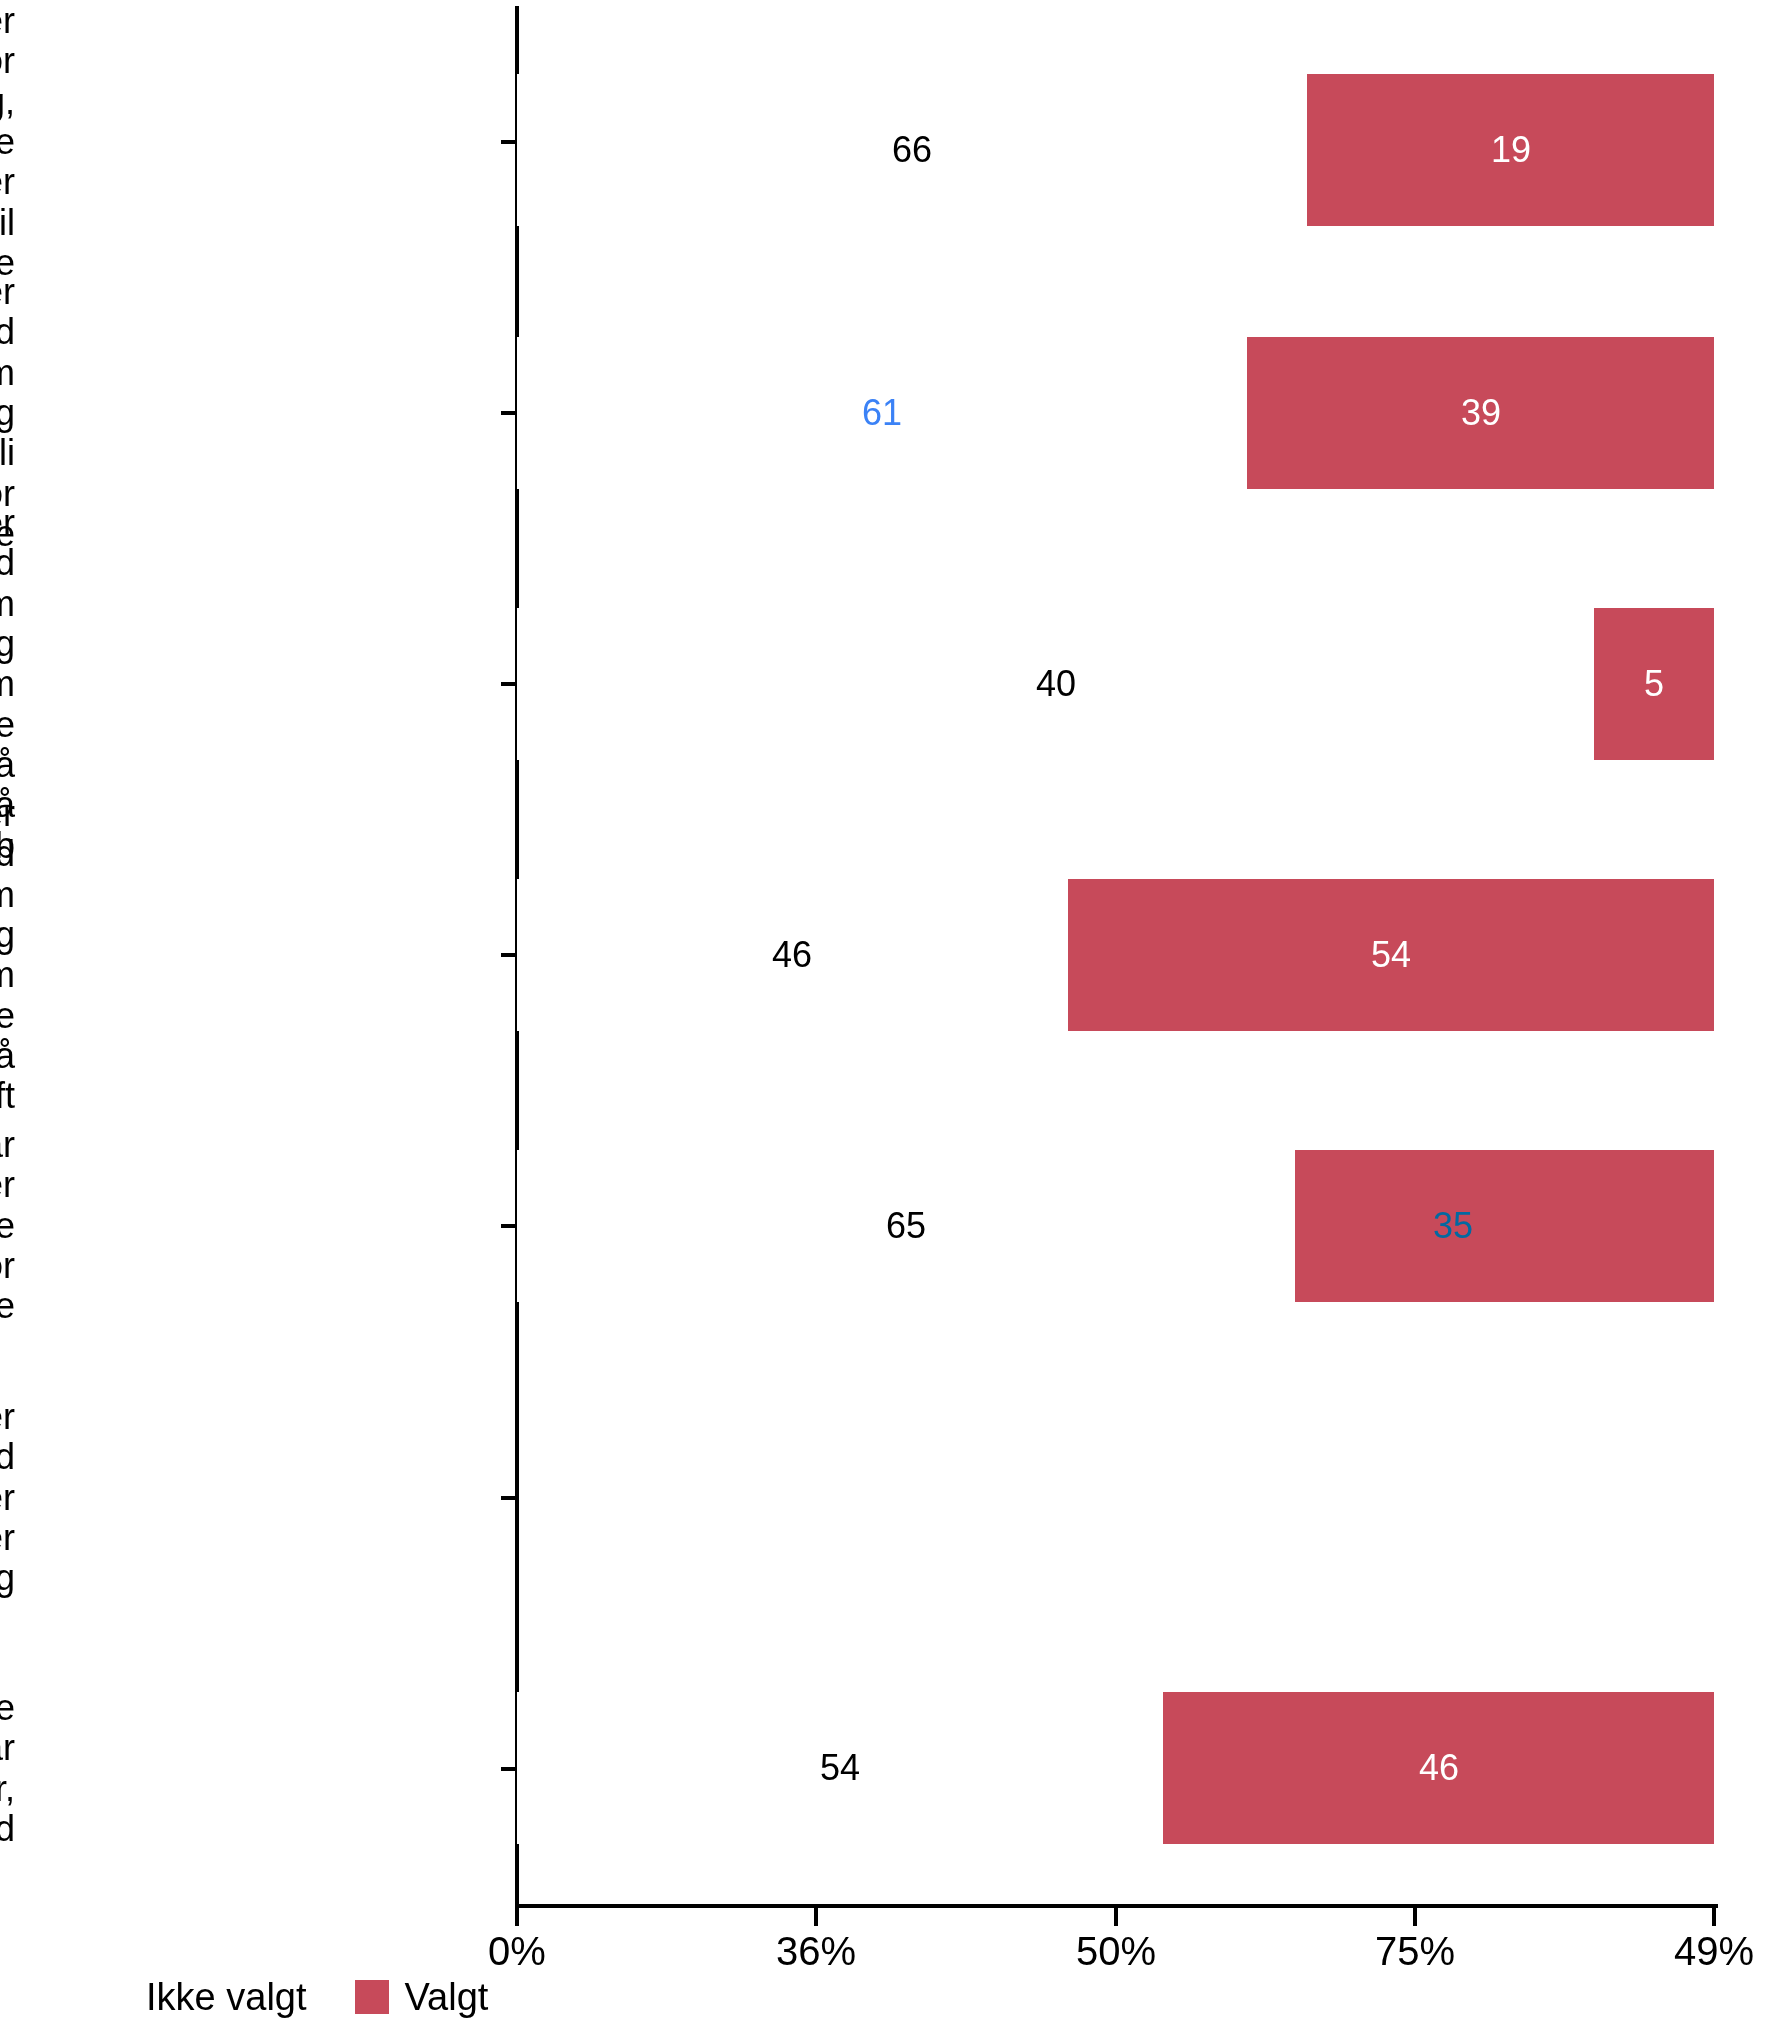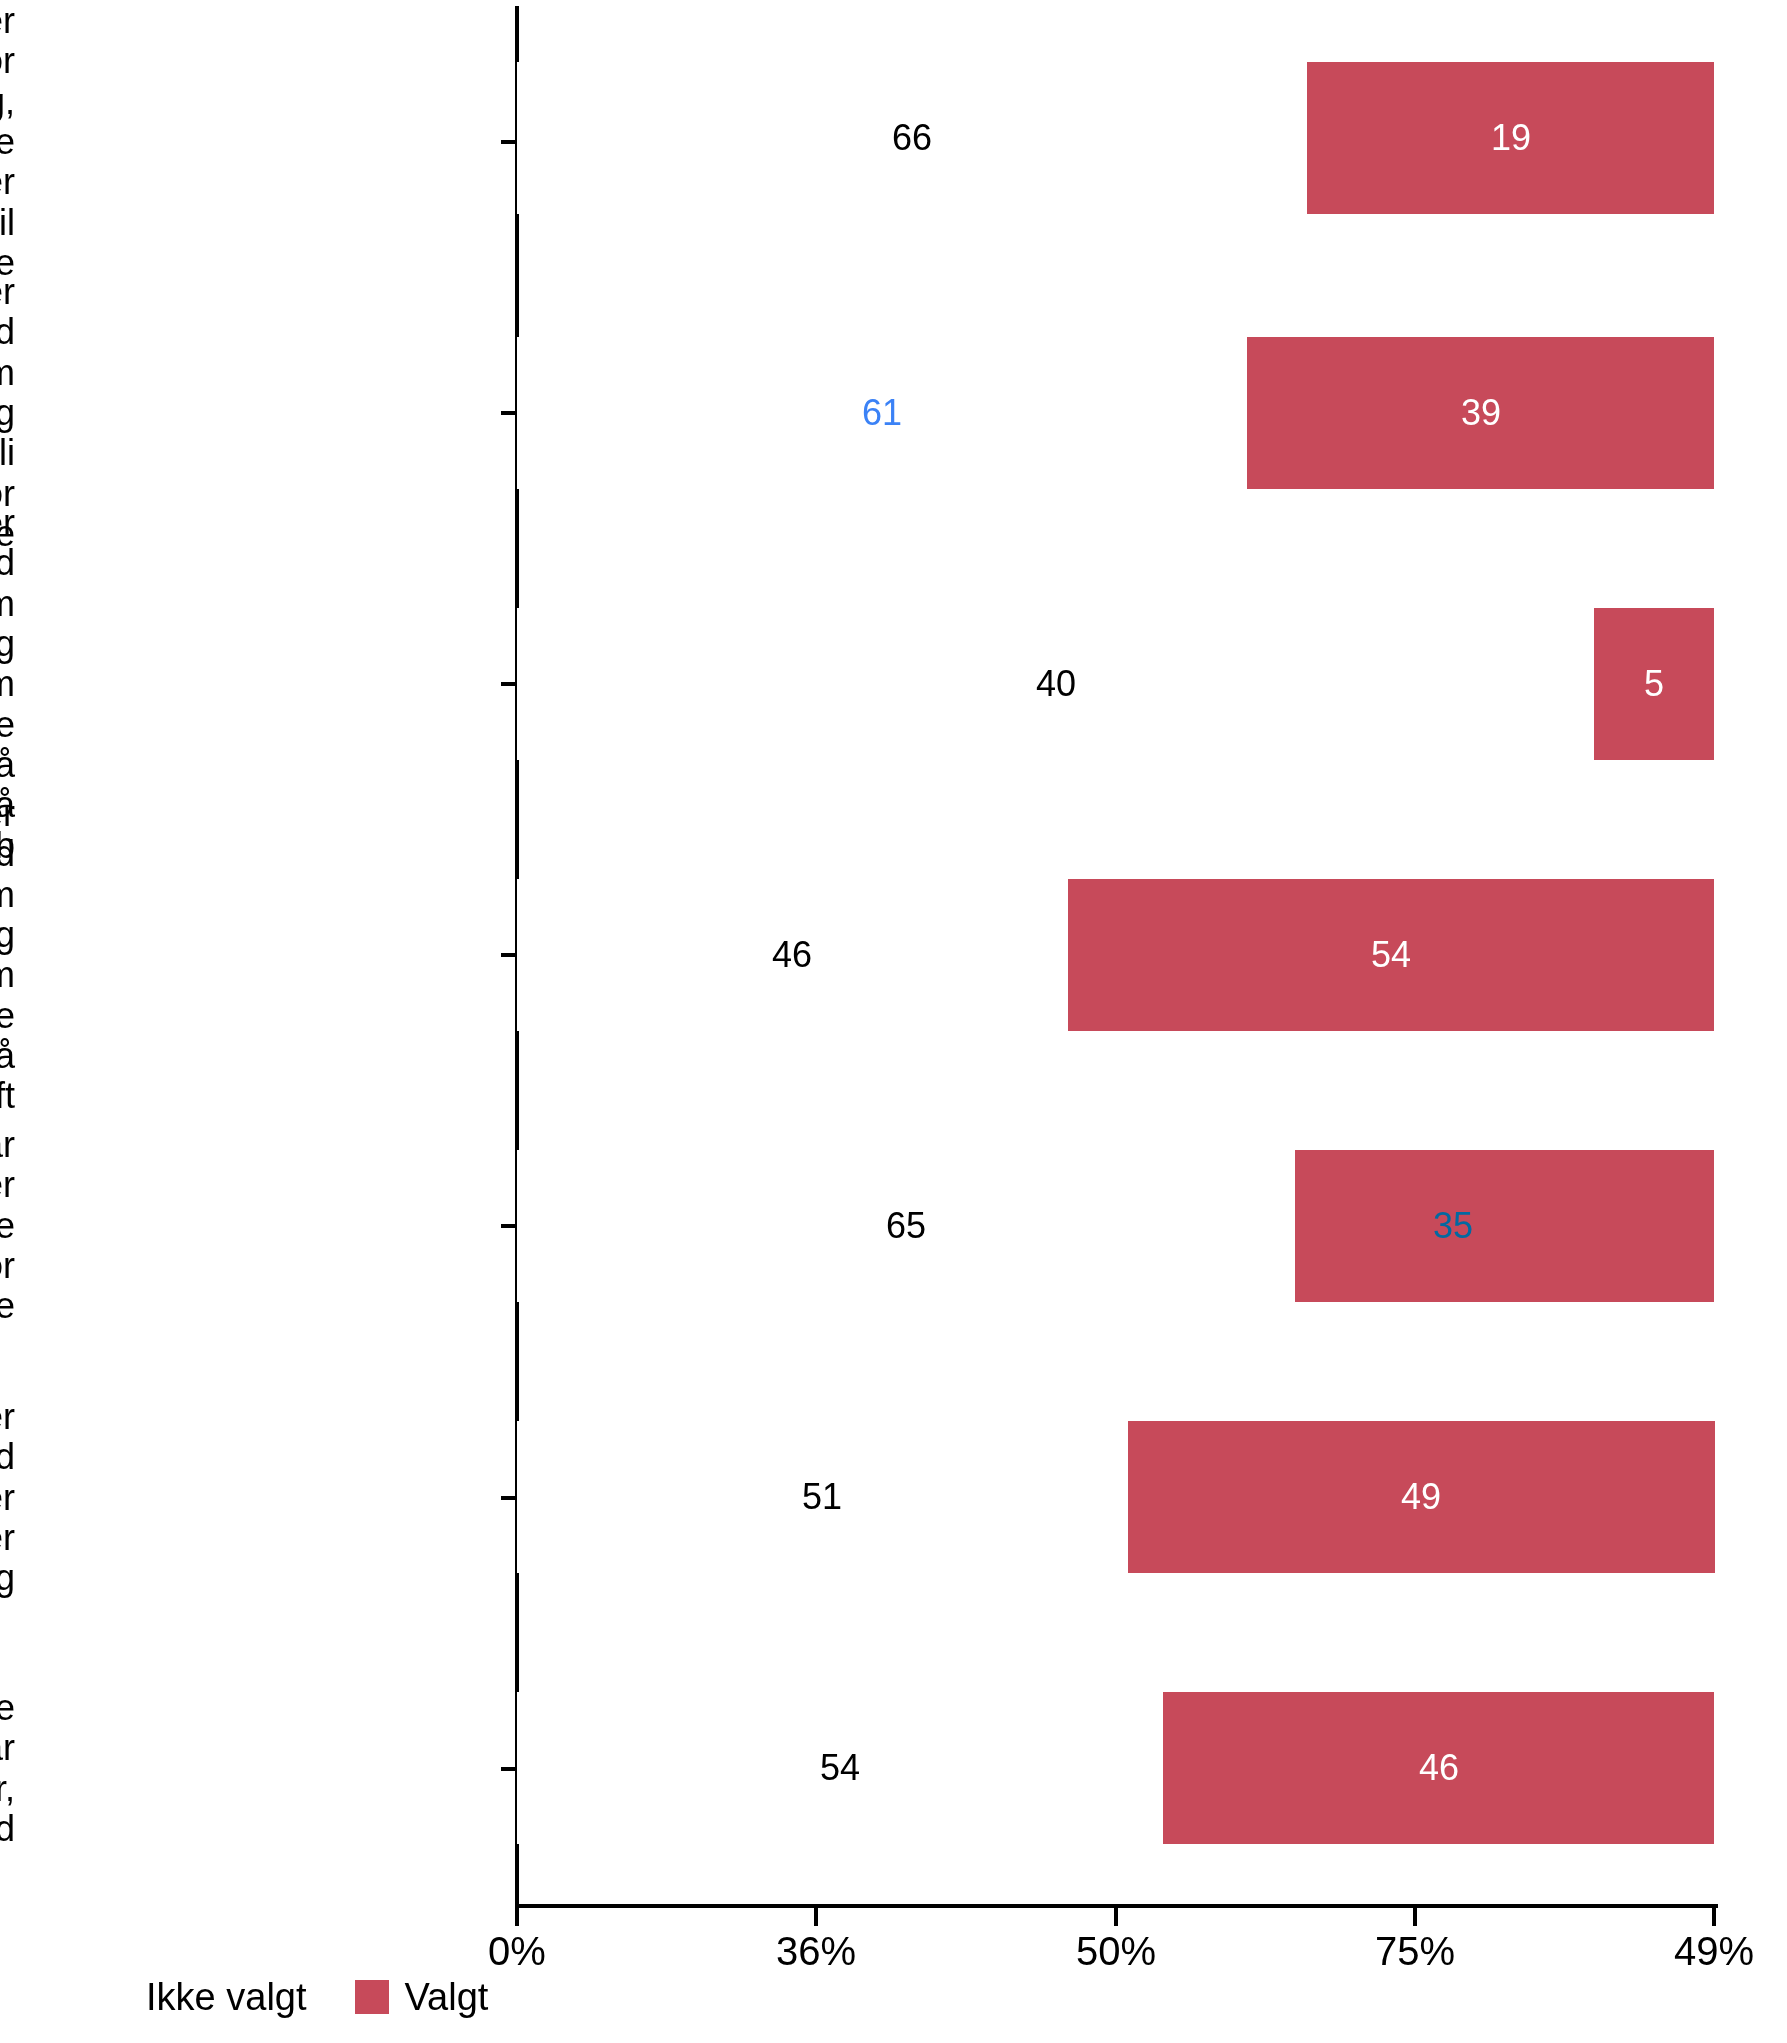--- a/index.html
+++ b/index.html
@@ -147,21 +147,21 @@
 </style>
 </head>
 <body>
 
 <div id="chart-root">
 
   <div class="axis-line-y"></div>
   <div class="axis-line-x"></div>
 
   <div class="plot-area" id="plot-area">
-      <div class="row" style="top: 56px; height: 152px; padding-left: 28px;">
+      <div class="row" style="top: 68px; height: 152px; padding-left: 28px;">
         <div class="bar-seg notselected" style="left: 0px; width: 790px; background: rgb(255, 255, 255);"></div>
         <div class="bar-seg selected" style="left: 790px; width: 407px; background: rgb(199, 74, 90);"></div>
         <div class="val-label dark" style="left: 395px; color: rgb(0, 0, 0);">66</div>
         <div class="val-label light" style="left: 994px; color: rgb(255, 255, 255);">19</div>
       </div>
       <div class="row" style="top: 331px; height: 152px;">
         <div class="bar-seg notselected" style="left: 0px; width: 730px; background: rgb(255, 255, 255);"></div>
         <div class="bar-seg selected" style="left: 730px; width: 467px; background: rgb(199, 74, 90);"></div>
         <div class="val-label dark" style="left: 365px; color: #3b82f6;">61</div>
         <div class="val-label light" style="left: 964px; color: rgb(255, 255, 255);">39</div>
@@ -176,26 +176,20 @@
         <div class="bar-seg notselected" style="left: 0px; width: 551px; background: rgb(255, 255, 255);"></div>
         <div class="bar-seg selected" style="left: 551px; width: 646px; background: rgb(199, 74, 90);"></div>
         <div class="val-label dark" style="left: 275px; color: rgb(0, 0, 0);">46</div>
         <div class="val-label light" style="left: 874px; color: rgb(255, 255, 255);">54</div>
       </div>
       <div class="row" style="top: 1144px; height: 152px;">
         <div class="bar-seg notselected" style="left: 0px; width: 778px; background: rgb(255, 255, 255);"></div>
         <div class="bar-seg selected" style="left: 778px; width: 419px; background: rgb(199, 74, 90);"></div>
         <div class="val-label dark" style="left: 389px; color: rgb(0, 0, 0);">65</div>
         <div class="val-label light" style="left: 936px; color: #0369a1;">35</div>
-      </div>
-      <div class="row" style="top: 1415px; height: 152px;">
-        <div class="bar-seg notselected" style="left: 0px; width: 611px; background: rgb(255, 255, 255);"></div>
-        <div class="bar-seg selected" style="left: 611px; width: 587px; background: rgb(199, 74, 90);"></div>
-        <div class="val-label dark" style="left: 305px; color: rgb(0, 0, 0);">51</div>
-        <div class="val-label light" style="left: 904px; color: rgb(255, 255, 255);">49</div>
       </div>
       <div class="row" style="top: 1686px; height: 152px;">
         <div class="bar-seg notselected" style="left: 0px; width: 646px; background: rgb(255, 255, 255);"></div>
         <div class="bar-seg selected" style="left: 646px; width: 551px; background: rgb(199, 74, 90);"></div>
         <div class="val-label dark" style="left: 323px; color: rgb(0, 0, 0);">54</div>
         <div class="val-label light" style="left: 922px; color: rgb(255, 255, 255);">46</div>
       </div>
     </div>
 
   <div id="cat-labels">

